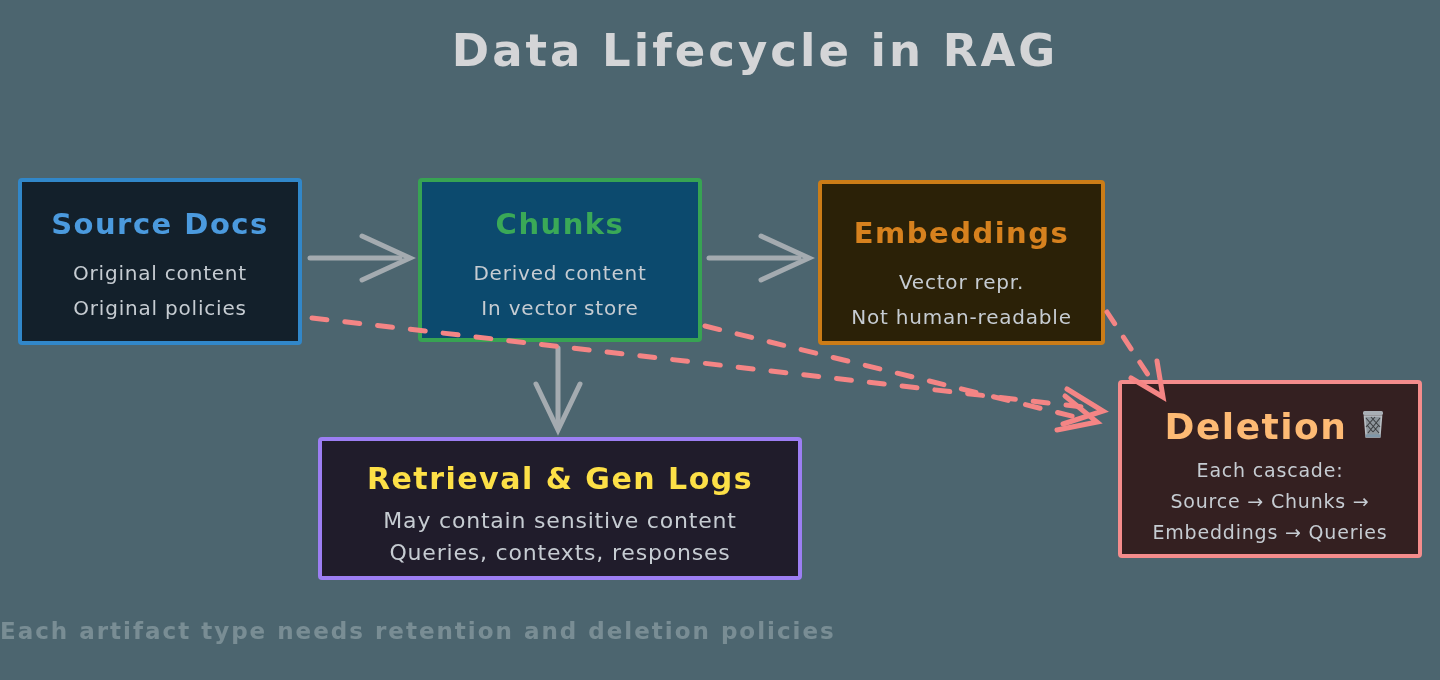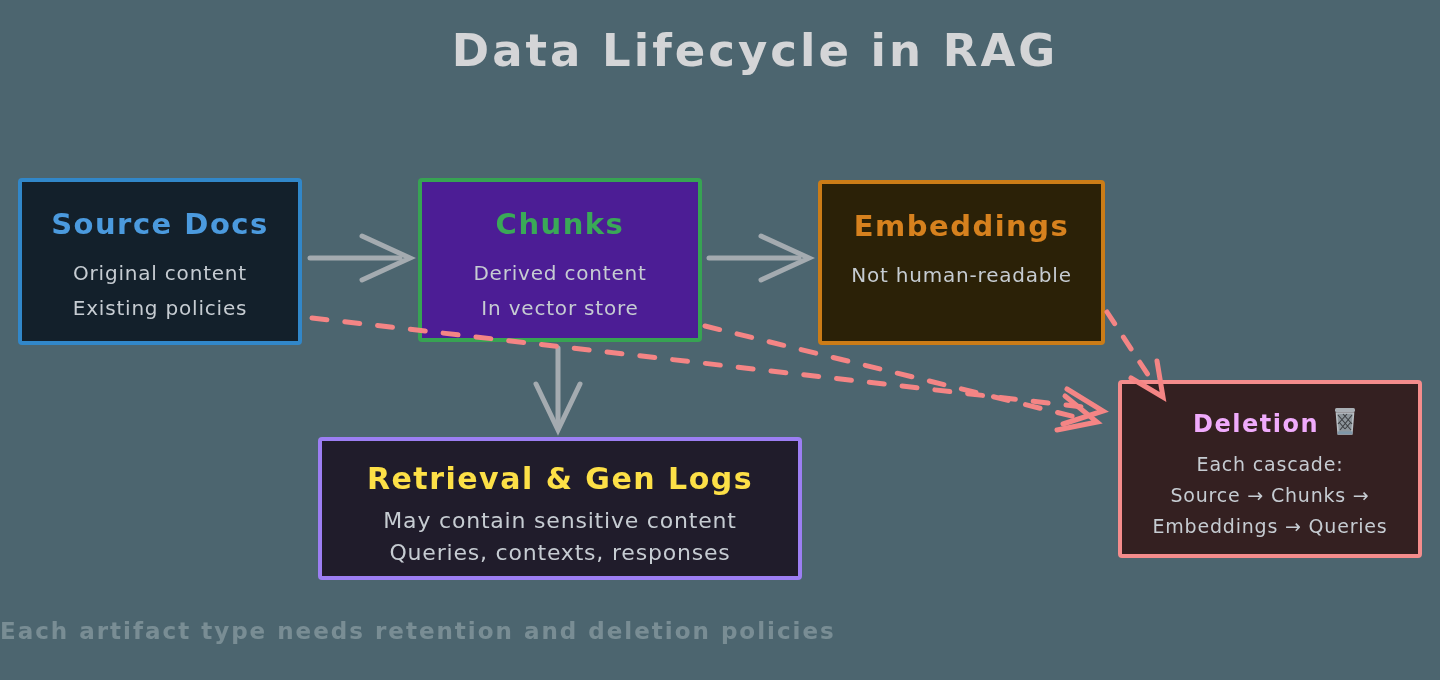--- a/index.html
+++ b/index.html
@@ -42,33 +42,33 @@
   .node-line {
     letter-spacing:0.8px;
   }
   
   #node-source { left:18px; top:178px; width:284px; height:167px; border-color:#3187c9; background:#13202b; }
   #node-source .node-title { color:#4b9ade; font-size:29px; margin:25px 0 15px; }
   #node-source .node-line,
   #node-chunks .node-line,
   #node-embeddings .node-line { font-size:20px; line-height:35px; }
   
-  #node-chunks { left:418px; top:178px; width:284px; height:164px; border-color:#37a353; background:#4c1d95; }
+  #node-chunks { left:418px; top:178px; width:284px; height:164px; border-color:#37a353; background:#0c4a6e; }
   #node-chunks .node-title { color:#3aa957; font-size:29px; margin:25px 0 15px; }
   
-  #node-embeddings { left:818px; top:180px; width:287px; height:165px; border-color:#cb7c17; background:#2b2107; }
+  #node-embeddings { left:818px; top:180px; width:287px; height:165px; border-color:#cb7c17; background:#2b2107;justify-content:center; }
   #node-embeddings .node-title { color:#d6811e; font-size:29px; margin:25px 0 15px; }
   
   #node-logs { left:318px; top:437px; width:484px; height:143px; border-color:#9c7ef3; background:#201c2b; }
   #node-logs .node-title { color:#fde047; font-size:30px; margin:20px 0 9px; }
   #node-logs .node-line { font-size:22px; line-height:32px; }
   
   #node-deletion { left:1118px; top:380px; width:304px; height:178px; border-color:#f48c8c; background:#342021; }
   #node-deletion .title-row { display:flex; align-items:center; gap:12px; margin:22px 0 8px; }
-  #node-deletion .node-title { color:#f0abfc; font-size:24px;margin-left:12px; }
+  #node-deletion .node-title { color:#fdba74; font-size:36px;margin-left:12px; }
   #node-deletion .node-line { font-size:19px; line-height:31px; }
   .trash-glyph { display:inline-block; }
   .caption {
     position:absolute;
     top:618px; left:0; width:100%;
     font-size:23px;
     font-weight:600;
     letter-spacing:2px;
     color:rgba(225,234,236,0.30);
   }
@@ -81,31 +81,32 @@
 </head>
 <body>
 
 <div id="canvas">
 
   <div class="diagram-title">Data Lifecycle in RAG</div>
 
   <div class="node" id="node-source">
     <div class="node-title">Source Docs</div>
     <div class="node-line">Original content</div>
-    <div class="node-line">Existing policies</div>
+    <div class="node-line">Original policies</div>
   </div>
 
   <div class="node" id="node-chunks">
     <div class="node-title">Chunks</div>
     <div class="node-line">Derived content</div>
     <div class="node-line">In vector store</div>
   </div>
 
   <div class="node" id="node-embeddings">
     <div class="node-title">Embeddings</div>
+    <div class="node-line">Vector repr.</div>
     <div class="node-line">Not human-readable</div>
   </div>
 
   <div class="node" id="node-logs">
     <div class="node-title">Retrieval &amp; Gen Logs</div>
     <div class="node-line">May contain sensitive content</div>
     <div class="node-line">Queries, contexts, responses</div>
   </div>
 
   <div class="node" id="node-deletion">

